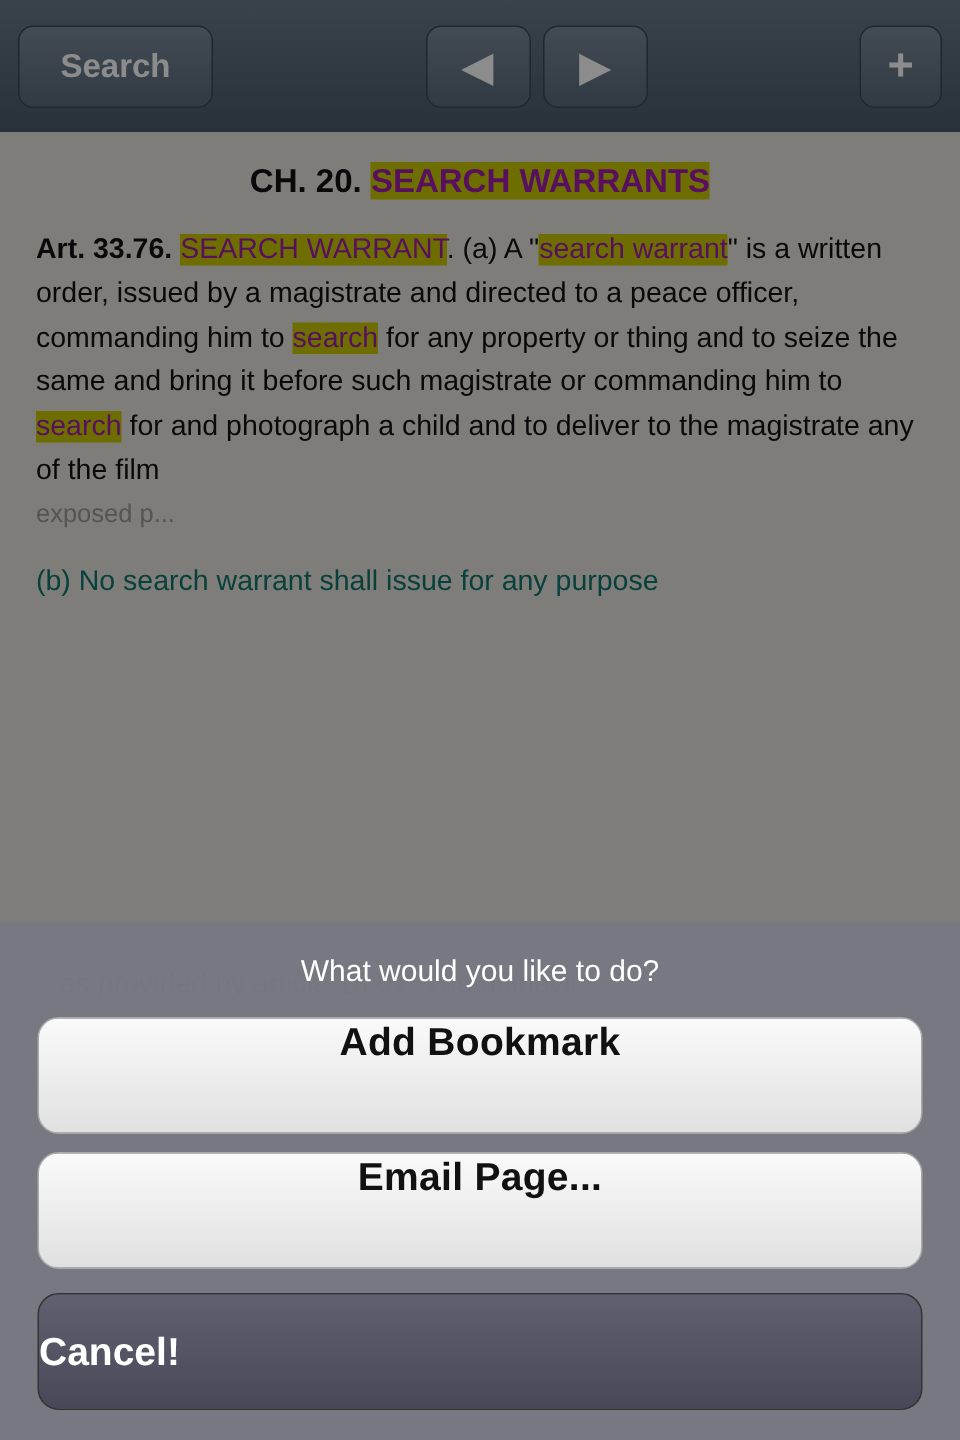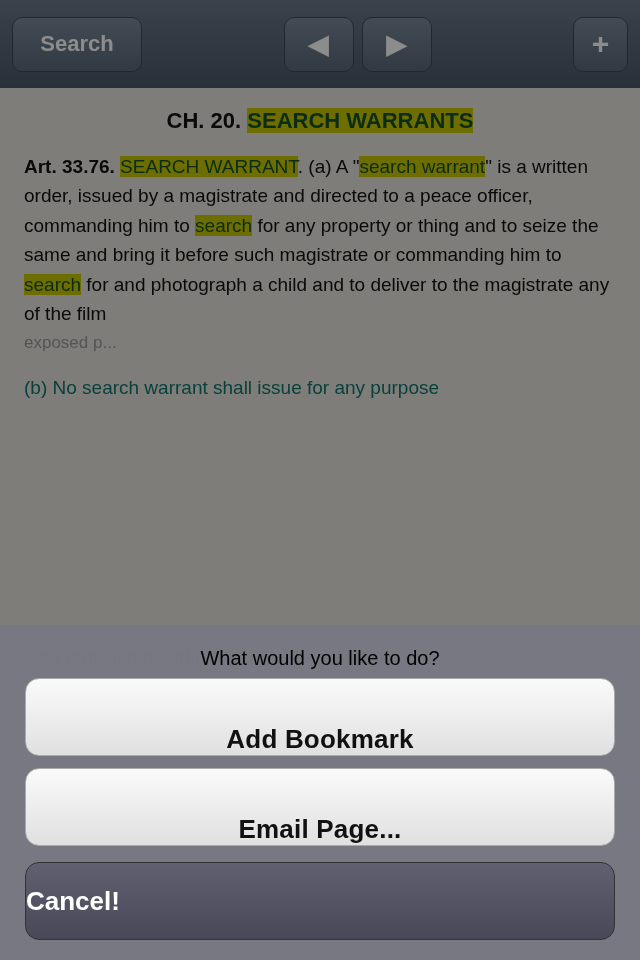--- a/index.html
+++ b/index.html
@@ -70,21 +70,21 @@
     .chapter-title {
       text-align: center;
       font-size: 22px;
       font-weight: bold;
       margin-bottom: 18px;
       color: #111;
     }
 
     .highlight {
       background-color: #c8c800;
-      color: #14532d;
+      color: #a21caf;
     }
 
     .article-text {
       font-size: 19px;
       line-height: 1.55;
       color: #111;
     }
 
     .article-text .art-label {
       font-weight: bold;
@@ -124,41 +124,41 @@
       width: 640px;
       background: rgba(120,120,130,0.97);
       border-radius: 0;
       padding: 0 0 20px 0;
       display: flex;
       flex-direction: column;
       align-items: center;
     }
 
     .action-title {
-      color: #000000;
+      color: #ffffff;
       font-size: 20px;
       font-weight: normal;
-      padding: 22px 0 8px 0;
+      padding: 22px 0 18px 0;
       text-align: center;
       width: 100%;
     }
 
     .action-btn {
       width: 590px;
       height: 78px;
       background: linear-gradient(to bottom, #fafafa 0%, #e0e0e0 100%);
       border: 1px solid #aaa;
       border-radius: 14px;
       font-size: 26px;
       font-weight: bold;
       color: #111;
       cursor: pointer;
       margin-bottom: 12px;
       display: flex;
-      align-items: flex-end;
+      align-items: flex-start;
       justify-content: center;
       letter-spacing: 0.2px;
     }
 
     #cancel-btn {
       width: 590px;
       height: 78px;
       background: linear-gradient(to bottom, #606070 0%, #484858 100%);
       border: 1px solid #333;
       border-radius: 14px;

